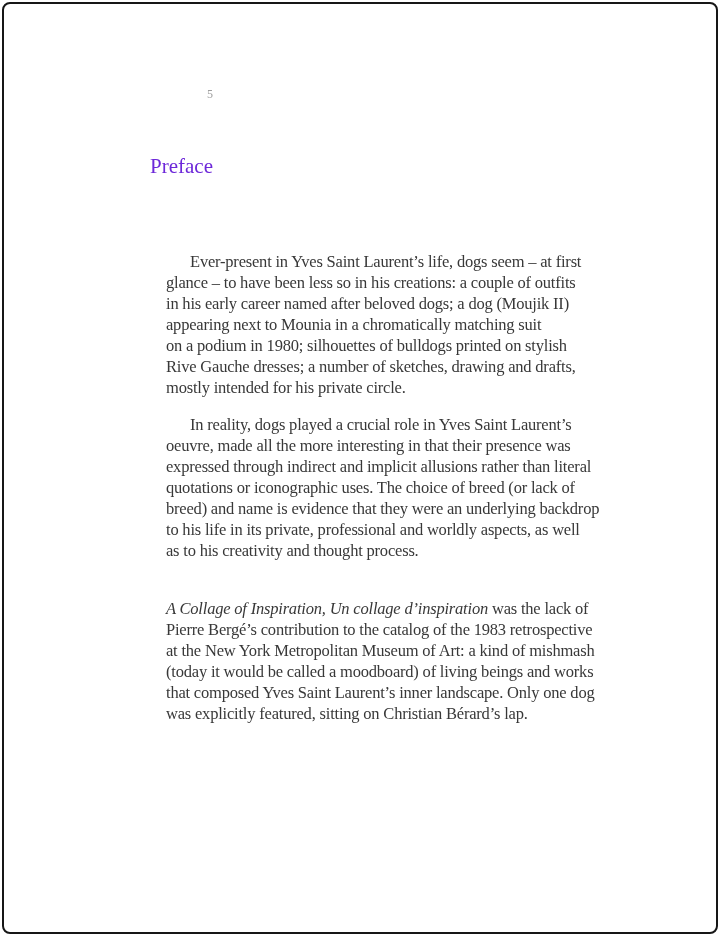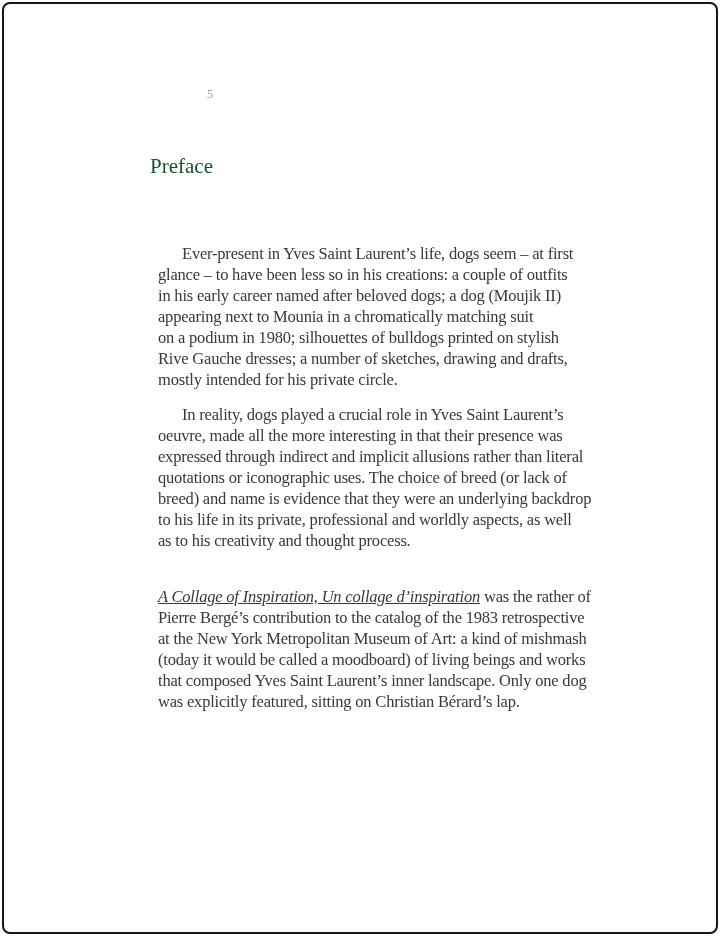--- a/index.html
+++ b/index.html
@@ -28,49 +28,48 @@
     color: #9e9e9e;
     letter-spacing: 0.2px;
   }
   .page-title {
     position: absolute;
     left: 146px;
     top: 149px;
     font-size: 21px;
     line-height: 26px;
     font-weight: 400;
-    color: #14532d;
+    color: #6d28d9;
     margin: 0;
   }
   .paragraphs {
     position: absolute;
     left: 146px;
     top: 231px;
     width: 565px;
     font-size: 16.5px;
     line-height: 21px;
     color: #383838;
     letter-spacing: -0.2px;
   }
   .para {
     white-space: pre-line;
     text-indent: 24px;
-    margin: 8px;
+    margin: 16px;
   }
   .para + .para {
     margin-top: 14px;
   }
   .para-rest {
     white-space: pre-line;
     text-indent: 0;
     font-family: Liberation Serif, serif;
   }
   .italic {
     font-style: italic;
-    text-decoration: underline;
   }
 </style>
 </head>
 <body>
 
 <div class="page-frame">
   <span class="page-number">5</span>
 
   <h1 class="page-title">Preface</h1>
 
@@ -85,21 +84,21 @@
 
     <p class="para">In reality, dogs played a crucial role in Yves Saint Laurent’s
 oeuvre, made all the more interesting in that their presence was
 expressed through indirect and implicit allusions rather than literal
 quotations or iconographic uses. The choice of breed (or lack of
 breed) and name is evidence that they were an underlying backdrop
 to his life in its private, professional and worldly aspects, as well
 as to his creativity and thought process.</p>
 
     <div class="para">
-      <span class="italic">A Collage of Inspiration, Un collage d’inspiration</span><span> was the rather of</span>
+      <span class="italic">A Collage of Inspiration, Un collage d’inspiration</span><span> was the lack of</span>
       <div class="para-rest">Pierre Bergé’s contribution to the catalog of the 1983 retrospective
 at the New York Metropolitan Museum of Art: a kind of mishmash
 (today it would be called a moodboard) of living beings and works
 that composed Yves Saint Laurent’s inner landscape. Only one dog
 was explicitly featured, sitting on Christian Bérard’s lap.</div>
     </div>
   </div>
 </div>
 
 </body></html>

